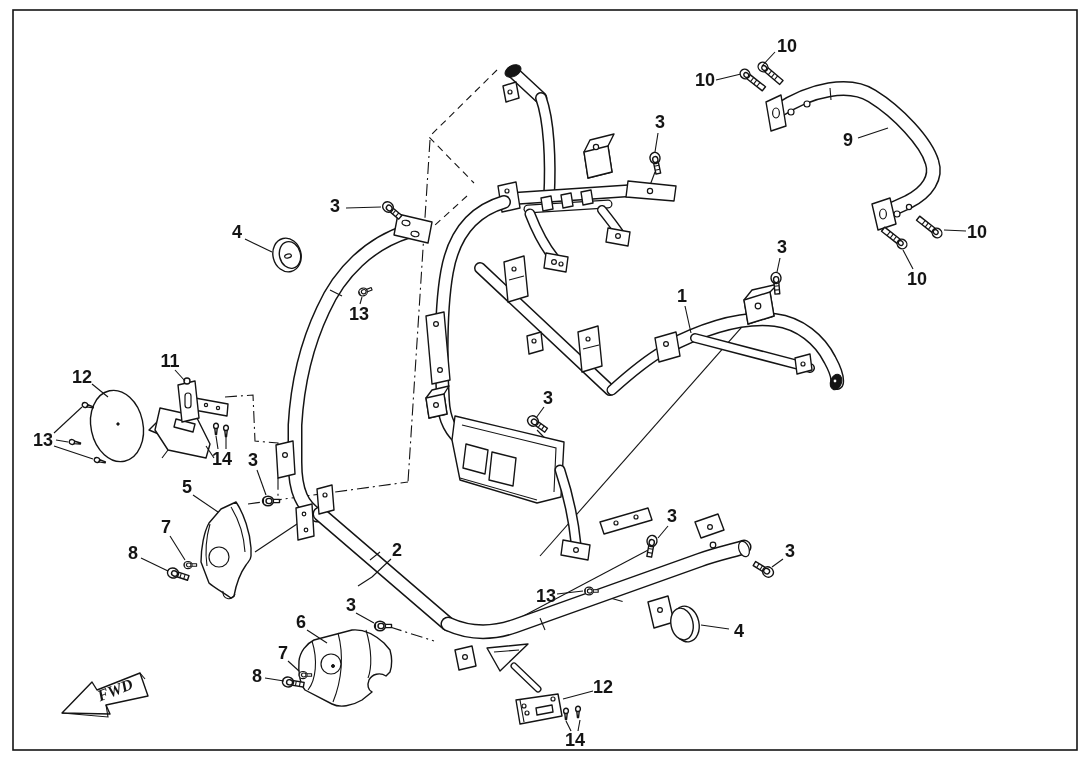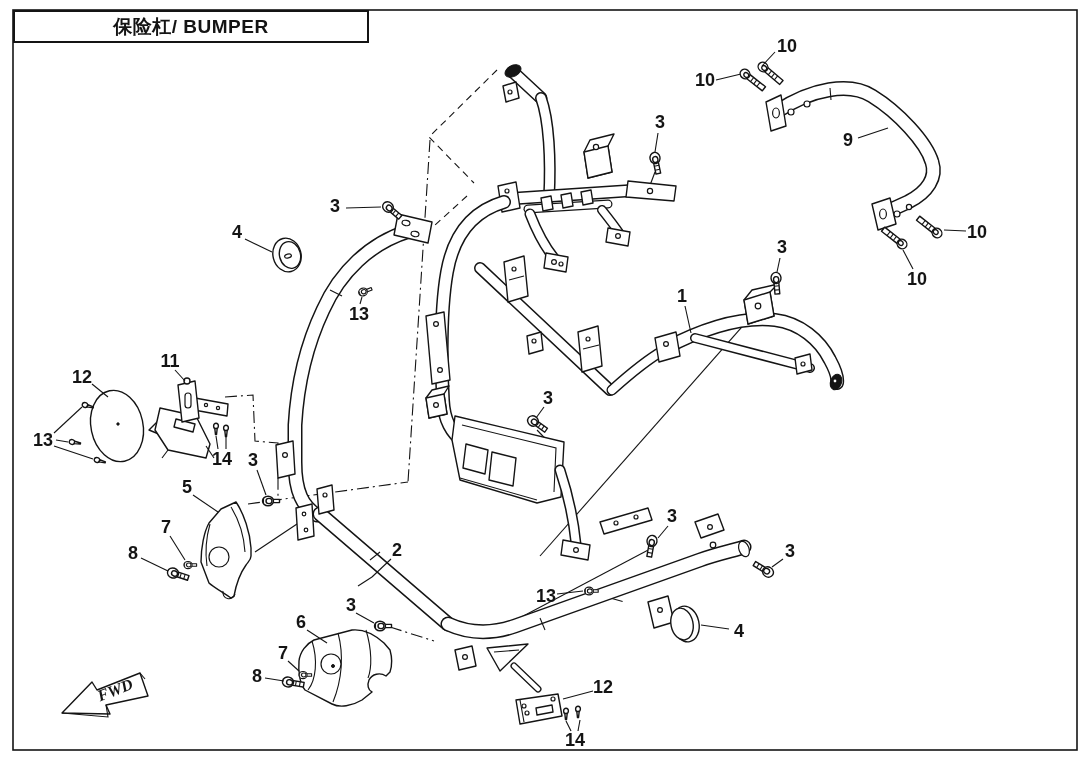--- a/index.html
+++ b/index.html
@@ -374,17 +374,14 @@
         <line x1="571" y1="731" x2="566" y2="721" class="ln"></line>
         <line x1="578" y1="731" x2="580" y2="720" class="ln"></line>
         <text x="575" y="740" class="callout" text-anchor="middle" dominant-baseline="central">14</text>
         <line x1="288" y1="661" x2="299" y2="671" class="ln"></line>
         <text x="283" y="653" class="callout" text-anchor="middle" dominant-baseline="central">7</text>
         <line x1="265" y1="678" x2="284" y2="681" class="ln"></line>
         <text x="257" y="676" class="callout" text-anchor="middle" dominant-baseline="central">8</text>
       </g>
 </svg>
 
-<div class="title-box">
-  <span>保险杠/ BUMPER</span>
+
 </div>
 
-</div>
-
 </body></html>

